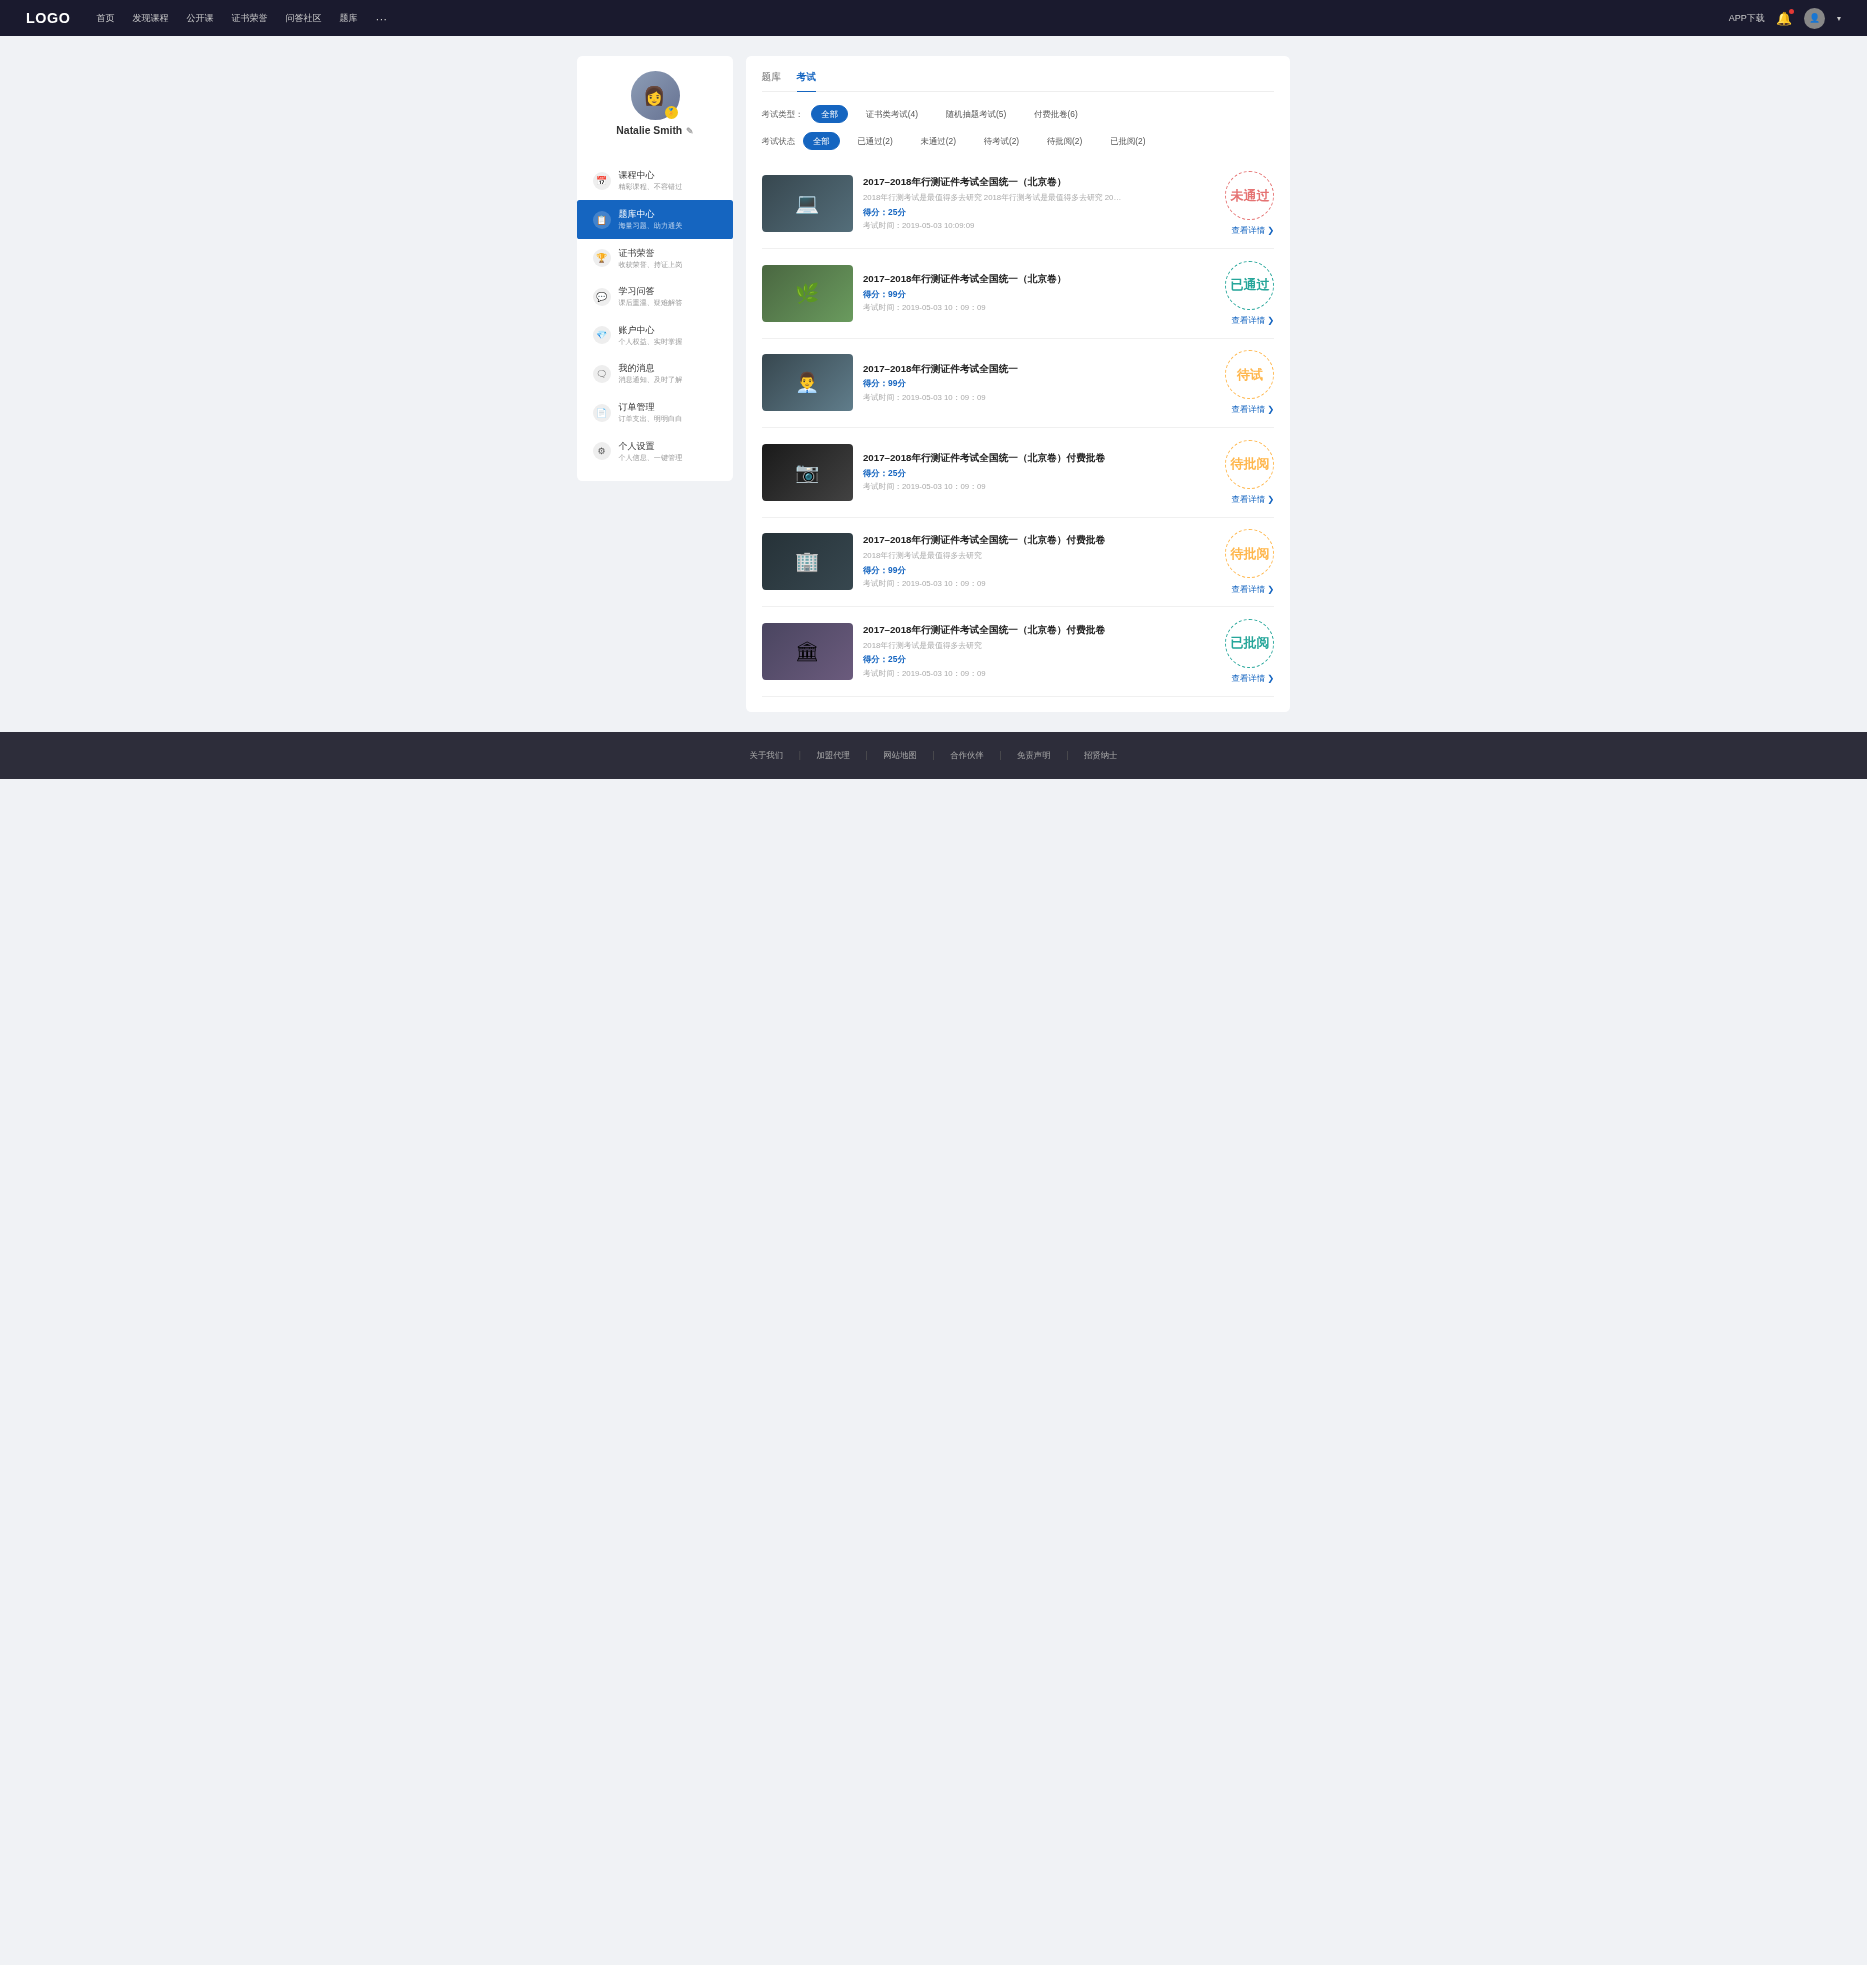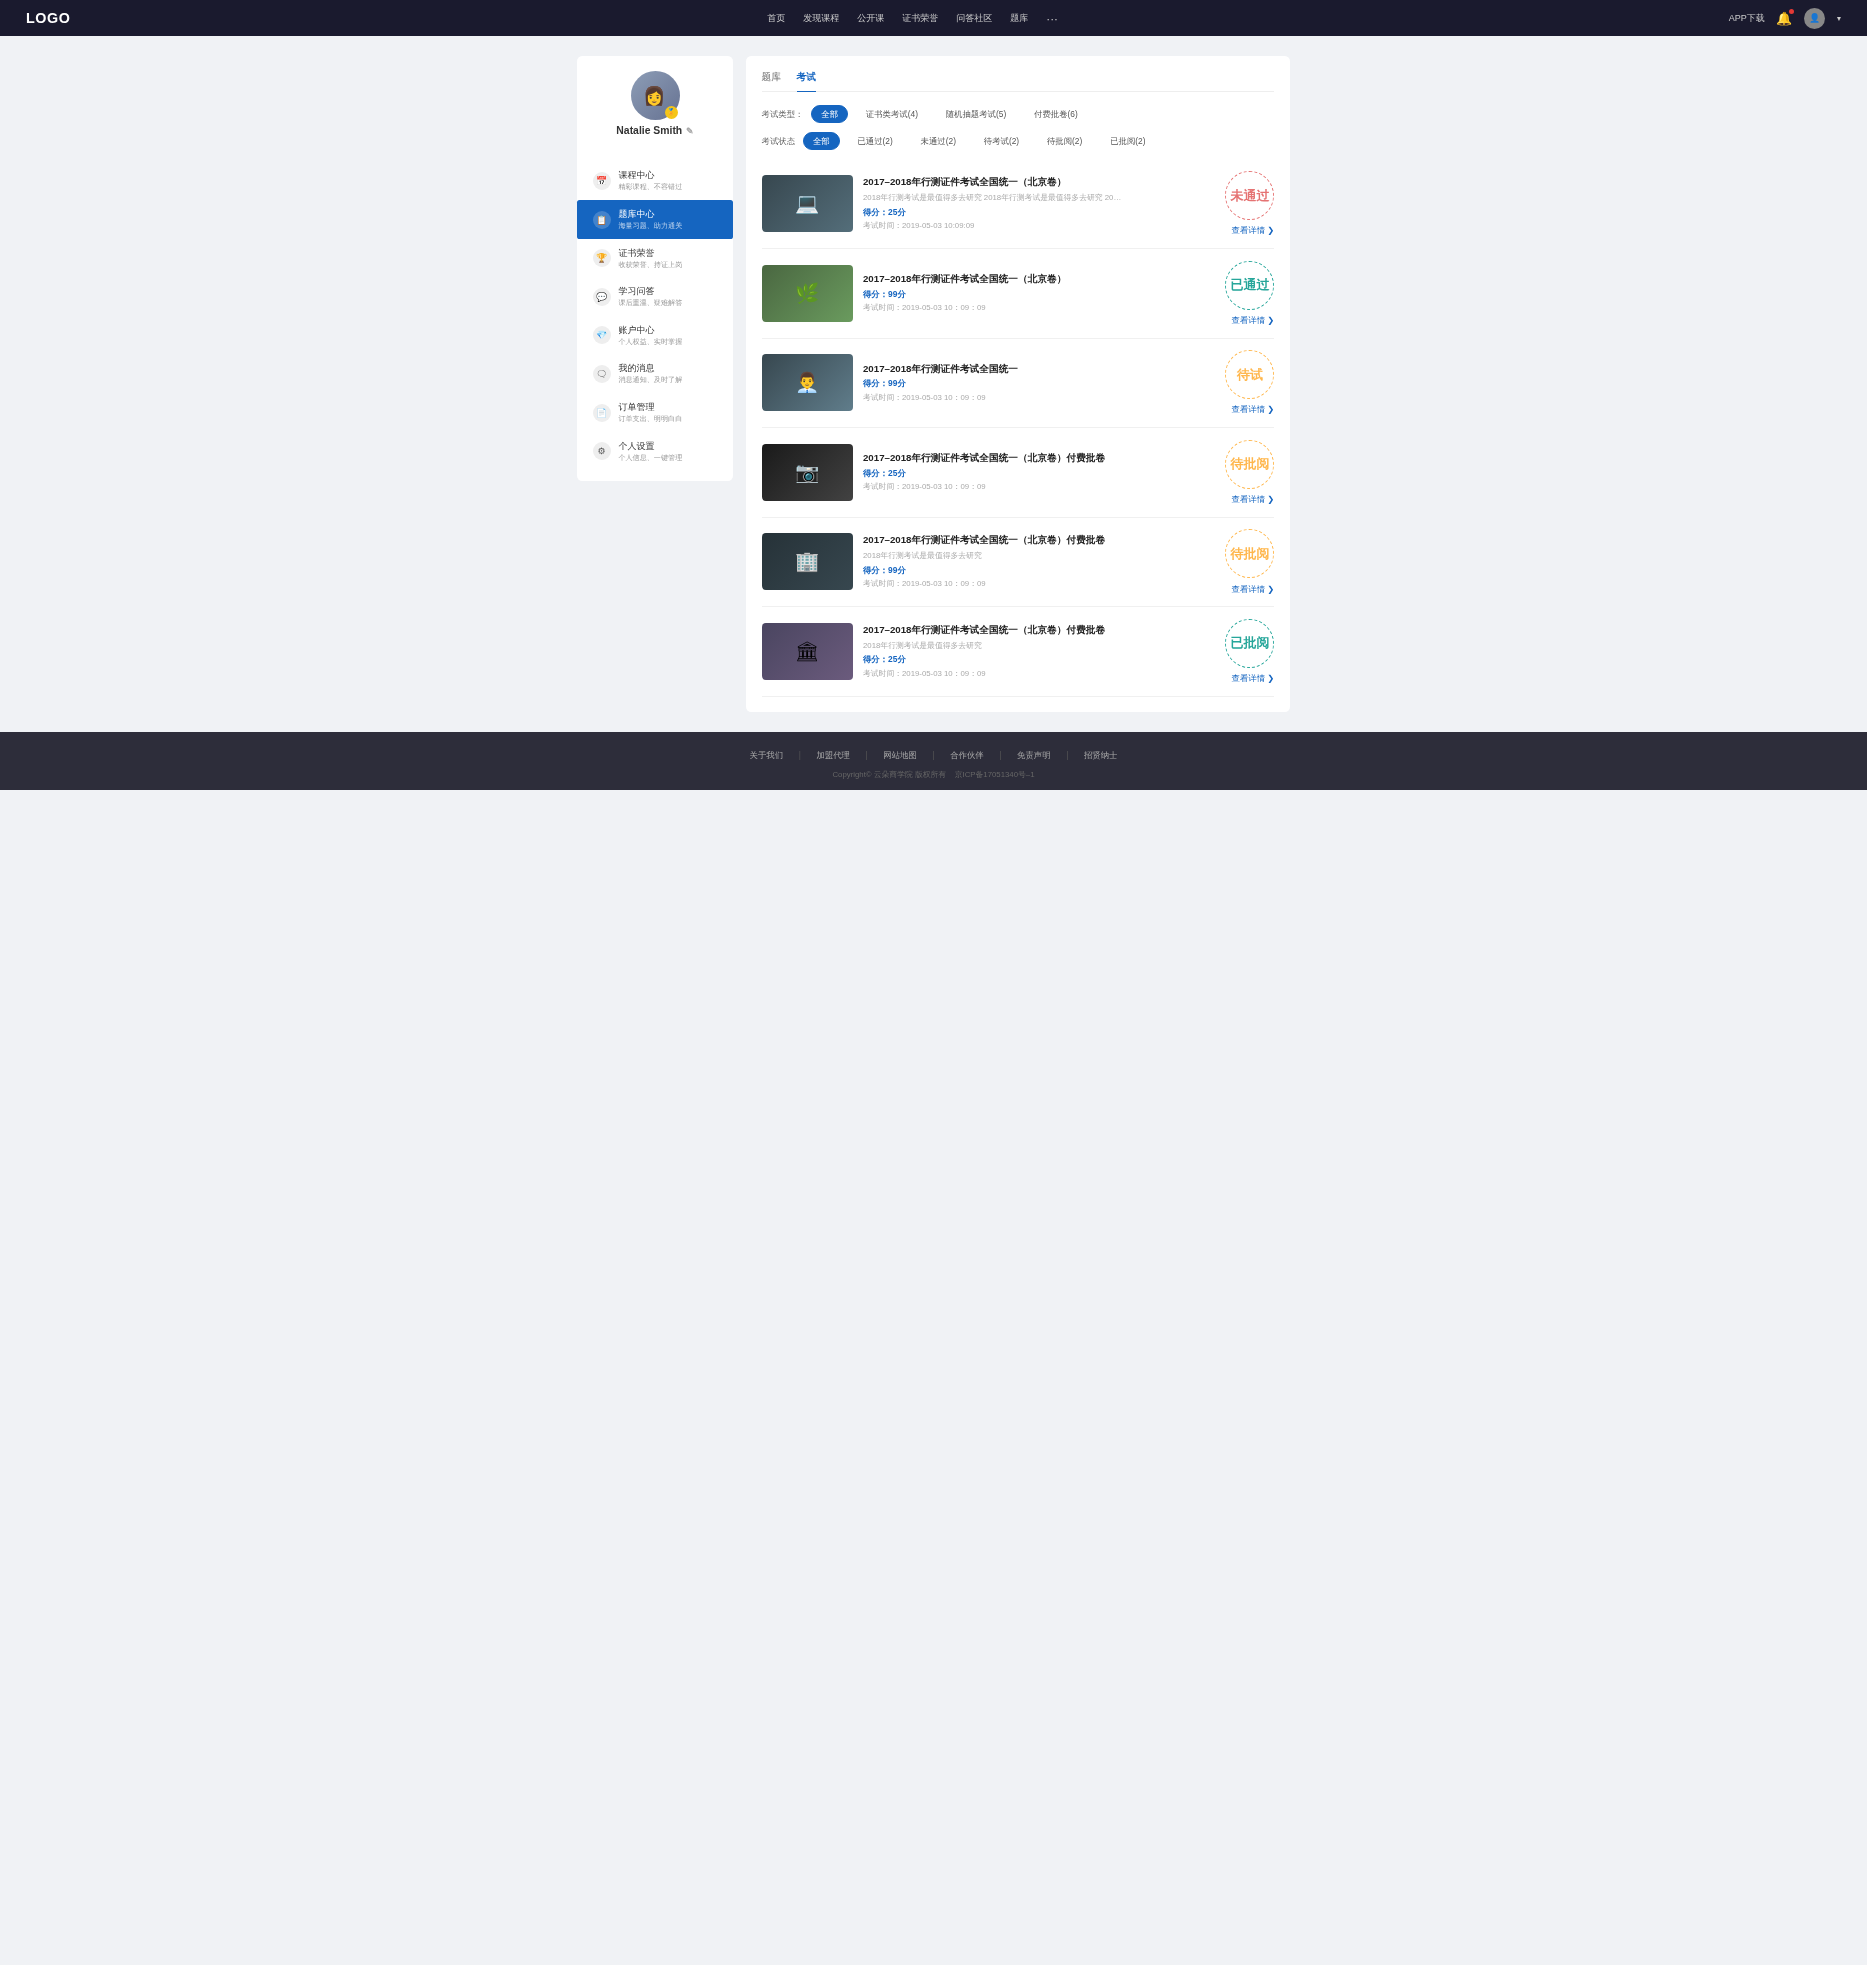--- a/index.html
+++ b/index.html
@@ -18,21 +18,20 @@
       color: #fff;
       font-size: 14.3px;
       font-weight: 900;
       letter-spacing: 0.6px;
       margin-right: 26px;
     }
     .nav-links {
       display: flex;
       gap: 18px;
       flex: 1;
-      justify-content: center;
     }
     .nav-link {
       color: #ccc;
       font-size: 9px;
       cursor: pointer;
       text-decoration: none;
     }
     .nav-more { color: #ccc; font-size: 11.7px; cursor: pointer; }
     .nav-right {
       display: flex;
@@ -572,18 +571,14 @@
     <span class="footer-link">加盟代理</span>
     <span class="footer-sep">|</span>
     <span class="footer-link">网站地图</span>
     <span class="footer-sep">|</span>
     <span class="footer-link">合作伙伴</span>
     <span class="footer-sep">|</span>
     <span class="footer-link">免责声明</span>
     <span class="footer-sep">|</span>
     <span class="footer-link">招贤纳士</span>
   </div>
-  <div class="footer-copy">
-    <span>Copyright© 云朵商学院  版权所有</span>&nbsp;&nbsp;&nbsp;
-    <span>京ICP备17051340号–1</span>
-  </div>
 </footer>
 
 
 </body></html>

